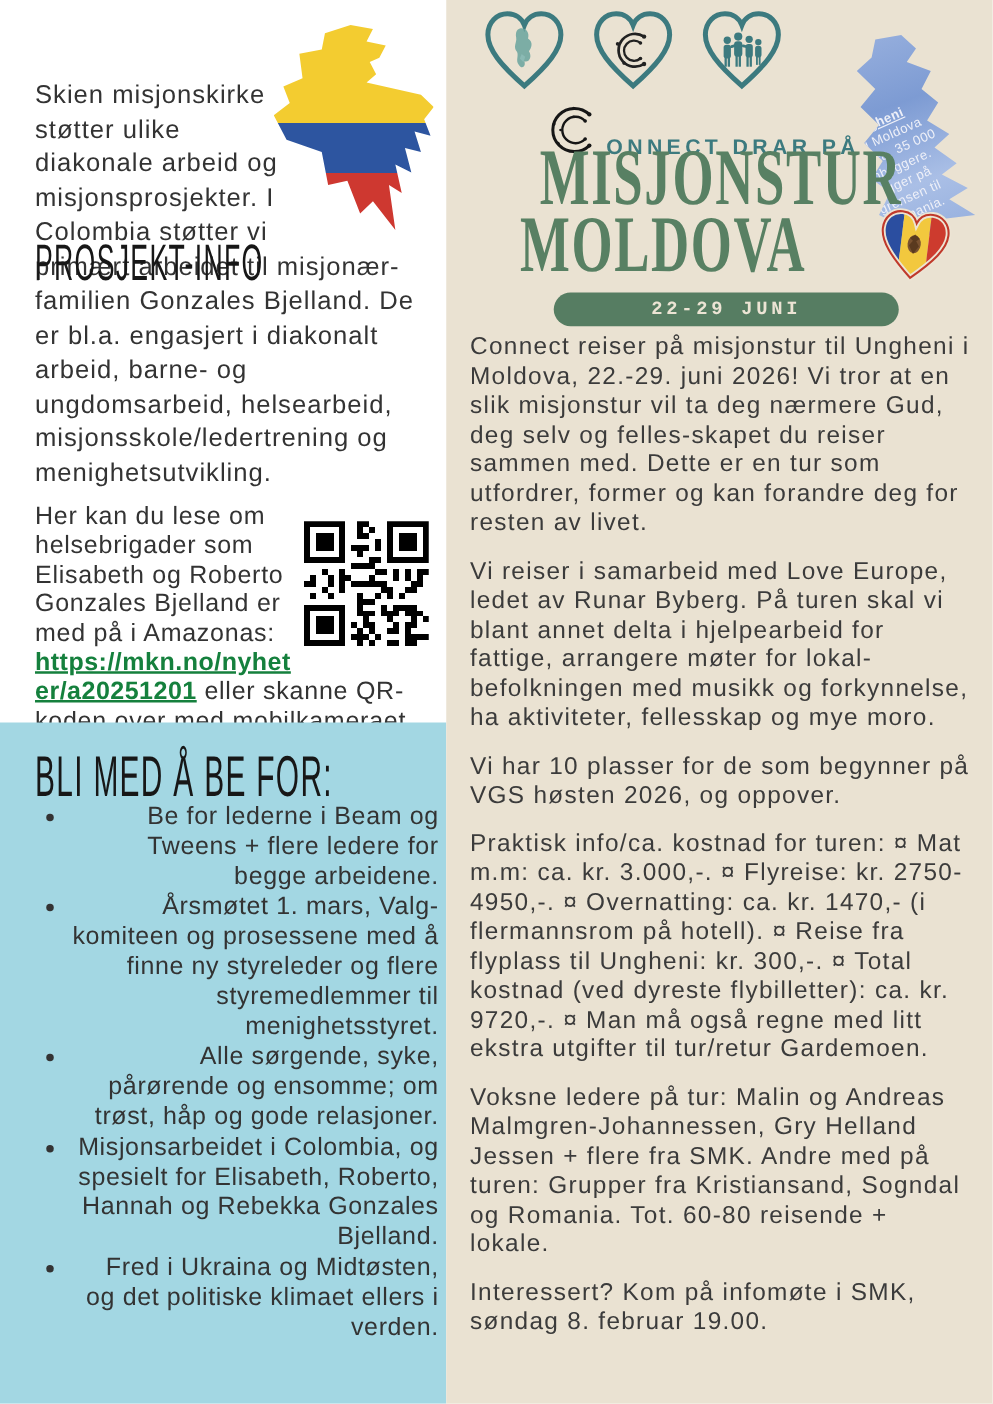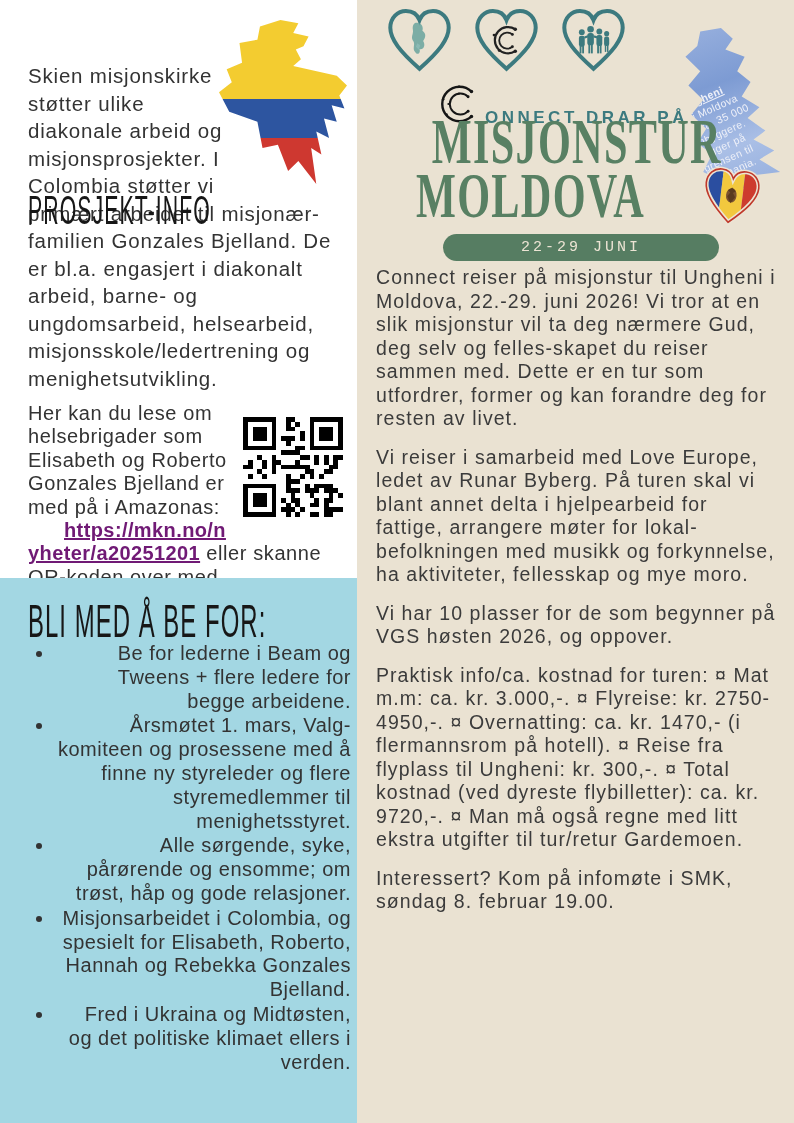--- a/index.html
+++ b/index.html
@@ -22,21 +22,21 @@
   .display-heading{
     display:inline-block;transform:scaleX(.52);transform-origin:0 50%;
     font-weight:400;color:#171717;white-space:nowrap;letter-spacing:2px;line-height:1;
   }
   .h-project{font-size:41px;margin:2px 0 10px 0;}
   .body-lg{font-size:20.5px;line-height:27.5px;letter-spacing:.8px;margin:0;color:#333;}
   .qr-block{margin:10px 0 0 0;}
   .qr-block p{font-size:20px;line-height:23.4px;letter-spacing:.6px;margin:0;color:#333;}
   .qr-code{float:right;width:100px;height:100px;margin:15px 4px 6px 10px;background:#fff;}
   .qr-code svg{width:100%;height:100%;display:block;}
-  .mkn-link{font-weight:700;color:#701a75;text-decoration:underline;word-break:break-all;letter-spacing:.4px;margin-left:36px;}
+  .mkn-link{font-weight:700;color:#15803d;text-decoration:underline;word-break:break-all;letter-spacing:.4px;}
   .prayer{
     position:absolute;left:0;top:578px;width:357px;height:545px;
     background:#a3d7e3;box-sizing:border-box;padding:16px 6px 2px 28px;
   }
   .h-prayer{font-size:46px;margin:4px 0 8px 0;}
   .prayer ul{margin:4px 0 0 0;padding-left:27px;}
   .prayer li{font-size:20px;line-height:23.8px;letter-spacing:.5px;color:#333;margin:0 0 1px 0;padding-left:2px;text-align:right;}
   
   .right-col{position:absolute;left:357px;top:0;width:437px;height:1123px;background:#eae2d2;}
   .moldova-blob{
@@ -58,21 +58,21 @@
   .mission-title{position:absolute;top:115px;left:0;width:100%;z-index:1;
     font-family:"Liberation Serif",serif;font-weight:700;color:#588063;}
   .mission-title .line{display:inline-block;transform:scaleX(.66);transform-origin:50% 50%;
     font-size:64px;line-height:54px;letter-spacing:2px;white-space:nowrap;}
   .flag-heart{position:absolute;top:165px;right:30px;width:66px;height:66px;transform:rotate(7deg);z-index:2;}
   .date-pill{
     position:absolute;top:234px;left:86px;width:276px;height:27px;border-radius:14px;
     background:#567d62;display:flex;align-items:center;justify-content:center;z-index:1;
   }
   .date-pill span{
-    font-family:"Liberation Mono",monospace;font-weight:400;font-size:15px;
+    font-family:"Liberation Mono",monospace;font-weight:700;font-size:15px;
     letter-spacing:3px;color:#ece4d4;
   }
   .mission-body{position:absolute;top:266px;left:19px;width:403px;z-index:1;}
   .mission-body p{font-size:19.5px;line-height:23.5px;letter-spacing:1.05px;color:#3b3b3b;margin:0 0 15px 0;}
 </style>
 </head>
 <body>
 
 <svg width="0" height="0" style="position:absolute">
   <defs>
@@ -224,15 +224,16 @@
 
   <div class="date-pill">
     <span>22-29 JUNI</span>
   </div>
 
   <div class="mission-body">
     <p>Connect reiser på misjonstur til Ungheni i Moldova, 22.-29. juni 2026! Vi tror at en slik misjonstur vil ta deg nærmere Gud, deg selv og felles-skapet du reiser sammen med. Dette er en tur som utfordrer, former og kan forandre deg for resten av livet.</p>
     <p>Vi reiser i samarbeid med Love Europe, ledet av Runar Byberg. På turen skal vi blant annet delta i hjelpearbeid for fattige, arrangere møter for lokal-befolkningen med musikk og forkynnelse, ha aktiviteter, fellesskap og mye moro.</p>
     <p>Vi har 10 plasser for de som begynner på VGS høsten 2026, og oppover.</p>
     <p>Praktisk info/ca. kostnad for turen: ¤ Mat m.m: ca. kr. 3.000,-. ¤ Flyreise: kr. 2750-4950,-. ¤ Overnatting: ca. kr. 1470,- (i flermannsrom på hotell). ¤ Reise fra flyplass til Ungheni: kr. 300,-. ¤ Total kostnad (ved dyreste flybilletter): ca. kr. 9720,-. ¤ Man må også regne med litt ekstra utgifter til tur/retur Gardemoen.</p>
+    <p>Voksne ledere på tur: Malin og Andreas Malmgren-Johannessen, Gry Helland Jessen + flere fra SMK. Andre med på turen: Grupper fra Kristiansand, Sogndal og Romania. Tot. 60-80 reisende + lokale.</p>
     <p>Interessert? Kom på infomøte i SMK, søndag 8. februar 19.00.</p>
   </div>
 </div>
 
 </body></html>

